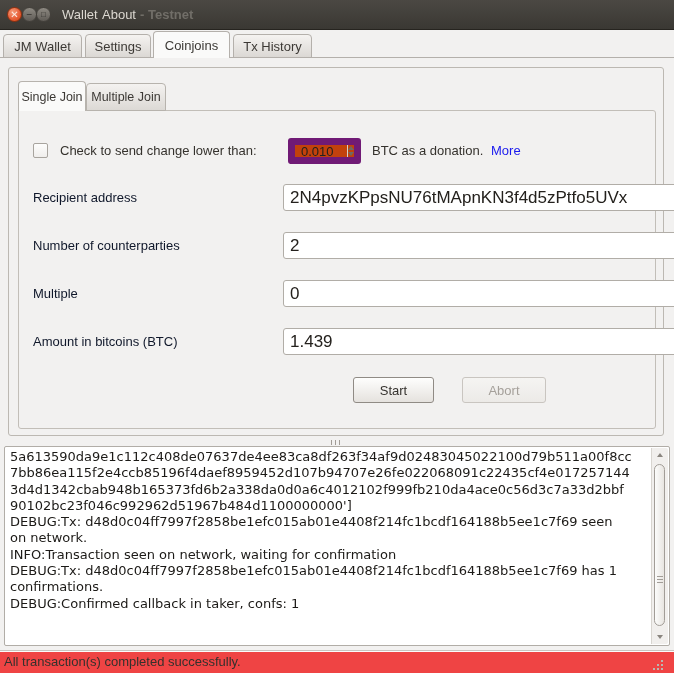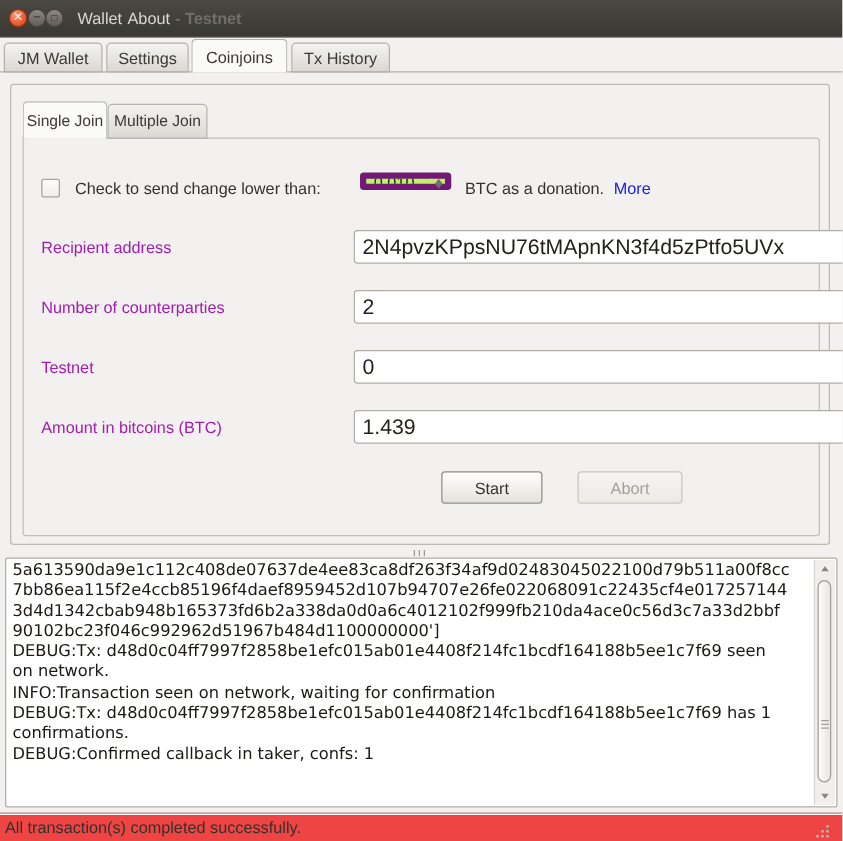--- a/index.html
+++ b/index.html
@@ -38,29 +38,29 @@
   .outer-frame{position:absolute;left:8px;top:67px;width:656px;height:369px;box-sizing:border-box;
     border:1px solid #bcb8b2;border-radius:3px;}
   .inner-pane{position:absolute;left:18px;top:110px;width:638px;height:319px;box-sizing:border-box;
     border:1px solid #c2beb8;border-radius:0 3px 3px 3px;}
   .subtab{position:absolute;box-sizing:border-box;border:1px solid #b7b3ad;border-radius:4px 4px 0 0;
     font-size:12.5px;color:#3c3935;display:flex;align-items:center;justify-content:center;cursor:default;}
   #subtab-single{left:18px;top:81px;width:68px;height:30px;background:#fafaf9;border-bottom:0;z-index:2;}
   #subtab-multiple{left:86px;top:83px;width:80px;height:28px;background:linear-gradient(#f4f2f0,#dcd9d5);z-index:0;}
 
   
-  .form-label{position:absolute;left:33px;font-size:13px;color:#a21caf;line-height:27px;height:27px;}
+  .form-label{position:absolute;left:33px;font-size:13px;color:#0f172a;line-height:27px;height:27px;}
   .text-input{position:absolute;left:283px;width:394px;height:27px;box-sizing:border-box;
     border:1px solid #b1ada7;border-radius:3px;background:#fff;font-family:"Liberation Sans",sans-serif;
     font-size:17px;color:#24211d;padding:0 6px;outline:none;}
   .cb{position:absolute;left:33px;top:143px;width:15px;height:15px;box-sizing:border-box;
     border:1px solid #a8a49e;border-radius:2px;background:linear-gradient(#fdfdfc,#f0eeec);}
   .cb-label{position:absolute;left:60px;top:138px;font-size:13px;color:#35322d;line-height:26px;}
-  .spinbox{position:absolute;left:288px;top:138px;width:73px;height:14px;box-sizing:border-box;
-    border:5px solid #701a75;border-radius:3px;background:#bef264;display:flex;}
+  .spinbox{position:absolute;left:288px;top:138px;width:73px;height:26px;box-sizing:border-box;
+    border:7px solid #701a75;border-radius:3px;background:#c2410c;display:flex;}
   .spin-val{width:46px;border:0;outline:none;font-family:"Liberation Sans",sans-serif;
     font-size:13px;color:#24211d;padding:0 0 0 6px;background:transparent;}
   .spin-btns{width:25px;border-left:1px solid #d3d0cb;display:flex;flex-direction:column;}
   .spin-btn{flex:1;display:flex;align-items:center;justify-content:center;}
   .tri-up{width:0;height:0;border-left:3.5px solid transparent;border-right:3.5px solid transparent;
     border-bottom:4px solid #6e6a64;}
   .tri-down{width:0;height:0;border-left:3.5px solid transparent;border-right:3.5px solid transparent;
     border-top:4px solid #6e6a64;}
   .suffix-label{position:absolute;left:372px;top:138px;font-size:13px;color:#35322d;line-height:26px;}
   .more-link{position:absolute;left:491px;top:138px;font-size:13px;color:#1a1aee;line-height:26px;cursor:pointer;}
@@ -150,21 +150,21 @@
   </div>
   <div class="suffix-label">BTC as a donation.</div>
   <div class="more-link">More</div>
 
   <div class="form-label" style="top:184px;">Recipient address</div>
   <input class="text-input" style="top: 184px;" value="2N4pvzKPpsNU76tMApnKN3f4d5zPtfo5UVx">
 
   <div class="form-label" style="top:232px;">Number of counterparties</div>
   <input class="text-input" style="top: 232px;" value="2">
 
-  <div class="form-label" style="top:280px;">Testnet</div>
+  <div class="form-label" style="top:280px;">Multiple</div>
   <input class="text-input" style="top: 280px;" value="0">
 
   <div class="form-label" style="top:328px;">Amount in bitcoins (BTC)</div>
   <input class="text-input" style="top: 328px;" value="1.439">
 
   <div class="btn btn-start">Start</div>
   <div class="btn btn-abort">Abort</div>
 
   <div class="splitter">
     <div class="splitter-ticks">

